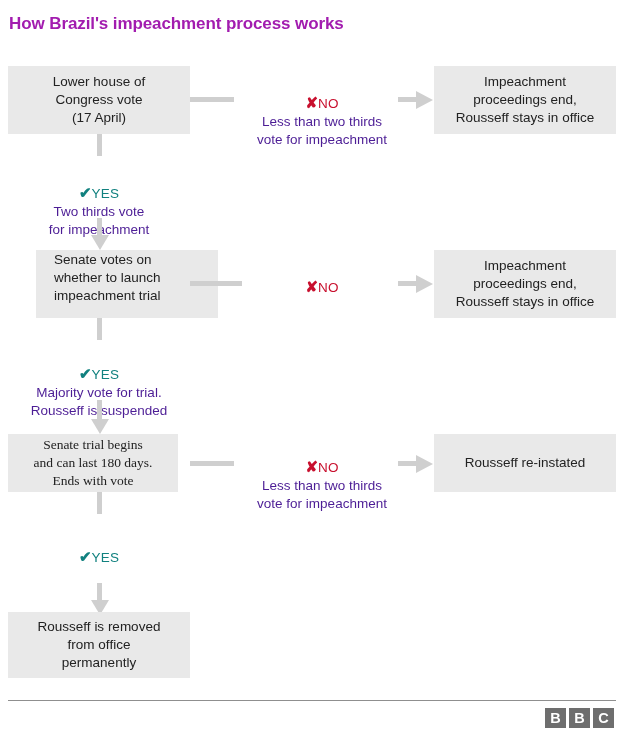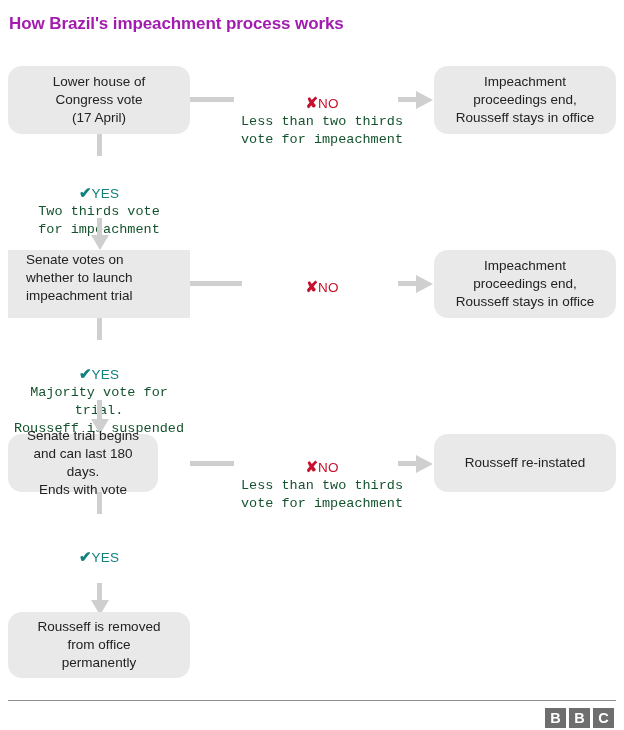--- a/index.html
+++ b/index.html
@@ -36,22 +36,22 @@
     position: absolute;
     background: #e9e9e9;
     color: #222222;
     font-size: 13.5px;
     line-height: 18px;
     display: flex;
     flex-direction: column;
     justify-content: center;
     box-sizing: border-box;
   }
-  .node-box.center { align-items: center; text-align: center; padding: 12px 8px; border-radius: 14px; }
-  .node-box.left   { align-items: flex-start; text-align: left; padding: 0 0 13px 18px; }
+  .node-box.center { align-items: center; text-align: center; padding: 12px 8px; }
+  .node-box.left   { align-items: flex-start; text-align: left; padding: 0 0 13px 18px; margin-left: 28px; }
   .node-text { display: block; white-space: pre-line; }
 
   
   .h-line {
     position: absolute;
     height: 5px;
     background: #cfcfcf;
   }
   .h-arrow {
     position: absolute;
@@ -115,22 +115,21 @@
   .branch-head .word {
     letter-spacing: 0.2px;
   }
   .branch.no .mark,
   .branch.no .word { color: #c8102e; }
   .branch.yes .mark,
   .branch.yes .word { color: #11817f; }
   .branch-body {
     display: block;
     white-space: pre-line;
-    color: #14532d;
-    font-family: Liberation Mono, monospace;
+    color: #4c1d95;
   }
 
   
   .footer-rule {
     position: absolute;
     left: 8px;
     top: 700px;
     width: 608px;
     height: 1px;
     background: #8f8f8f;
@@ -216,21 +215,21 @@
   <div class="v-line" style="left:97px; top:318px; width:5px; height:22px;"></div>
 
   <div class="branch yes" style="left:9px; top:339px; width:180px;">
     <span class="branch-head"><span class="mark">✔</span><span class="word">YES</span></span>
     <span class="branch-body">Majority vote for trial.
 Rousseff is suspended</span>
   </div>
 
   <div class="v-arrow" style="left:97px; top:400px; width:5px; height:19px;"></div>
 
-  <div class="node-box center" style="left:8px; top:434px; width:150px; height:58px;">
+  <div class="node-box center" style="left:8px; top:434px; width:170px; height:58px;font-family:Liberation Serif, serif;">
     <span class="node-text">Senate trial begins
 and can last 180 days.
 Ends with vote</span>
   </div>
 
   <div class="h-line" style="left:190px; top:461px; width:44px;"></div>
 
   <div class="branch no" style="left:232px; top:432px; width:180px;">
     <span class="branch-head"><span class="mark">✘</span><span class="word">NO</span></span>
     <span class="branch-body">Less than two thirds

